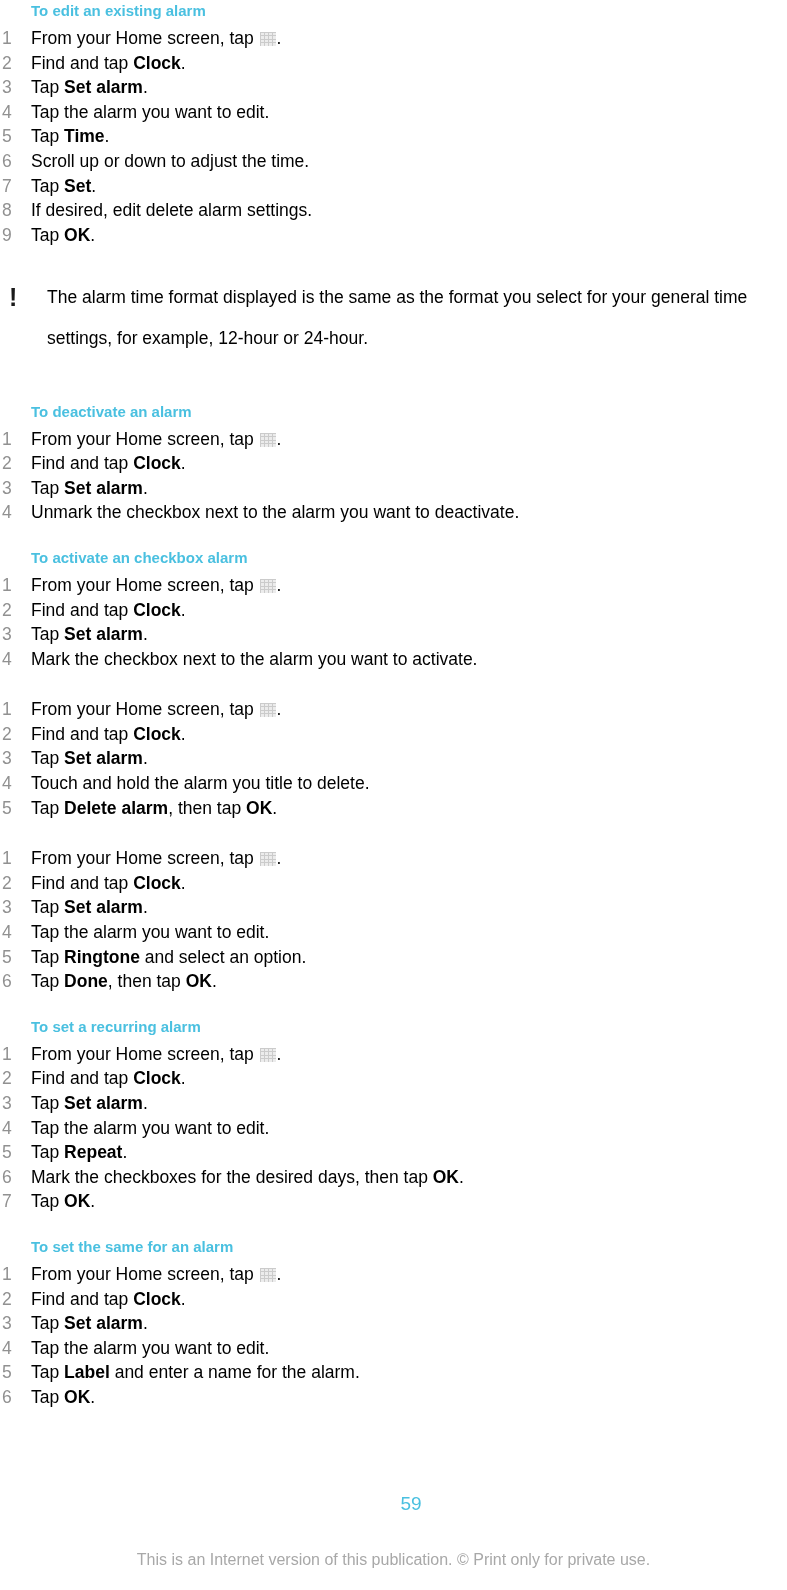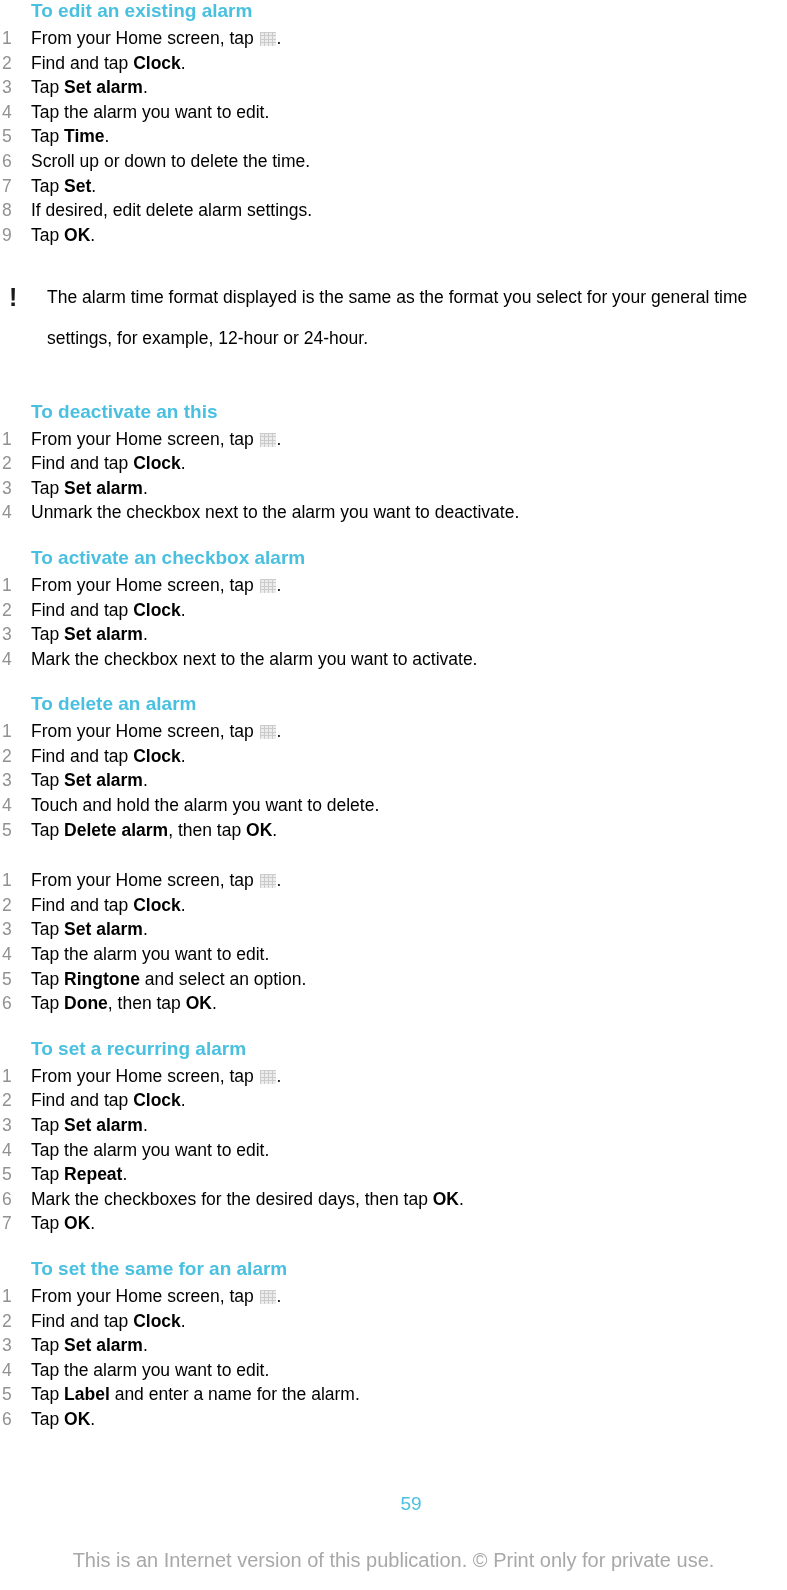--- a/index.html
+++ b/index.html
@@ -27,21 +27,21 @@
   .content {
     position: absolute;
     left: 0;
     top: 0;
     width: 787px;
   }
 
   
   h2.section-heading {
     color: #4ac0e0;
-    font-size: 19px;
+    font-size: 15px;
     font-weight: bold;
     line-height: 22px;
     margin: 0;
     padding: 0;
     letter-spacing: 0px;
     margin-left: 31px;
   }
 
   .section {
     margin: 0;
@@ -130,78 +130,77 @@
     line-height: 24px;
     font-family: "Liberation Sans", sans-serif;
   }
   .footer-note {
     position: absolute;
     left: 0;
     top: 1551px;
     width: 787px;
     text-align: center;
     color: #a8a8a8;
-    font-size: 20px;
+    font-size: 16px;
     line-height: 18px;
     font-family: "Liberation Sans", sans-serif;
   }
 </style>
 </head>
 <body>
 
 <div class="page">
   <div class="content" id="content">
       <div class="section">
         <h2 class="section-heading">To edit an existing alarm</h2>
         <ol class="steps">
           <li><span class="num">1</span><span>From your Home screen, tap <span class="grid-icon"></span>.</span></li>
           <li><span class="num">2</span><span>Find and tap <span class="b">Clock</span>.</span></li>
           <li><span class="num">3</span><span>Tap <span class="b">Set alarm</span>.</span></li>
           <li><span class="num">4</span><span>Tap the alarm you want to edit.</span></li>
           <li><span class="num">5</span><span>Tap <span class="b">Time</span>.</span></li>
-          <li><span class="num">6</span><span>Scroll up or down to delete the time.</span></li>
+          <li><span class="num">6</span><span>Scroll up or down to adjust the time.</span></li>
           <li><span class="num">7</span><span>Tap <span class="b">Set</span>.</span></li>
           <li><span class="num">8</span><span>If desired, edit delete alarm settings.</span></li>
           <li><span class="num">9</span><span>Tap <span class="b">OK</span>.</span></li>
         </ol>
       </div>
       <div style="height: 22px;"></div>
       <div class="note">
         <span class="excl">!</span>
         <p>The alarm time format displayed is the same as the format you select for your general time</p>
         <p>settings, for example, 12-hour or 24-hour.</p>
       </div>
       <div style="height: 34px;"></div>
       <div class="section">
-        <h2 class="section-heading">To deactivate an this</h2>
+        <h2 class="section-heading">To deactivate an alarm</h2>
         <ol class="steps">
           <li><span class="num">1</span><span>From your Home screen, tap <span class="grid-icon"></span>.</span></li>
           <li><span class="num">2</span><span>Find and tap <span class="b">Clock</span>.</span></li>
           <li><span class="num">3</span><span>Tap <span class="b">Set alarm</span>.</span></li>
           <li><span class="num">4</span><span>Unmark the checkbox next to the alarm you want to deactivate.</span></li>
         </ol>
       </div>
       <div style="height: 22px;"></div>
       <div class="section">
         <h2 class="section-heading">To activate an checkbox alarm</h2>
         <ol class="steps">
           <li><span class="num">1</span><span>From your Home screen, tap <span class="grid-icon"></span>.</span></li>
           <li><span class="num">2</span><span>Find and tap <span class="b">Clock</span>.</span></li>
           <li><span class="num">3</span><span>Tap <span class="b">Set alarm</span>.</span></li>
           <li><span class="num">4</span><span>Mark the checkbox next to the alarm you want to activate.</span></li>
         </ol>
       </div>
       <div style="height: 22px;"></div>
       <div class="section">
-        <h2 class="section-heading">To delete an alarm</h2>
-        <ol class="steps">
-          <li><span class="num">1</span><span>From your Home screen, tap <span class="grid-icon"></span>.</span></li>
-          <li><span class="num">2</span><span>Find and tap <span class="b">Clock</span>.</span></li>
-          <li><span class="num">3</span><span>Tap <span class="b">Set alarm</span>.</span></li>
-          <li><span class="num">4</span><span>Touch and hold the alarm you want to delete.</span></li>
+        <ol class="steps">
+          <li><span class="num">1</span><span>From your Home screen, tap <span class="grid-icon"></span>.</span></li>
+          <li><span class="num">2</span><span>Find and tap <span class="b">Clock</span>.</span></li>
+          <li><span class="num">3</span><span>Tap <span class="b">Set alarm</span>.</span></li>
+          <li><span class="num">4</span><span>Touch and hold the alarm you title to delete.</span></li>
           <li><span class="num">5</span><span>Tap <span class="b">Delete alarm</span>, then tap <span class="b">OK</span>.</span></li>
         </ol>
       </div>
       <div style="height: 22px;"></div>
       <div class="section">
         <ol class="steps">
           <li><span class="num">1</span><span>From your Home screen, tap <span class="grid-icon"></span>.</span></li>
           <li><span class="num">2</span><span>Find and tap <span class="b">Clock</span>.</span></li>
           <li><span class="num">3</span><span>Tap <span class="b">Set alarm</span>.</span></li>
           <li><span class="num">4</span><span>Tap the alarm you want to edit.</span></li>

